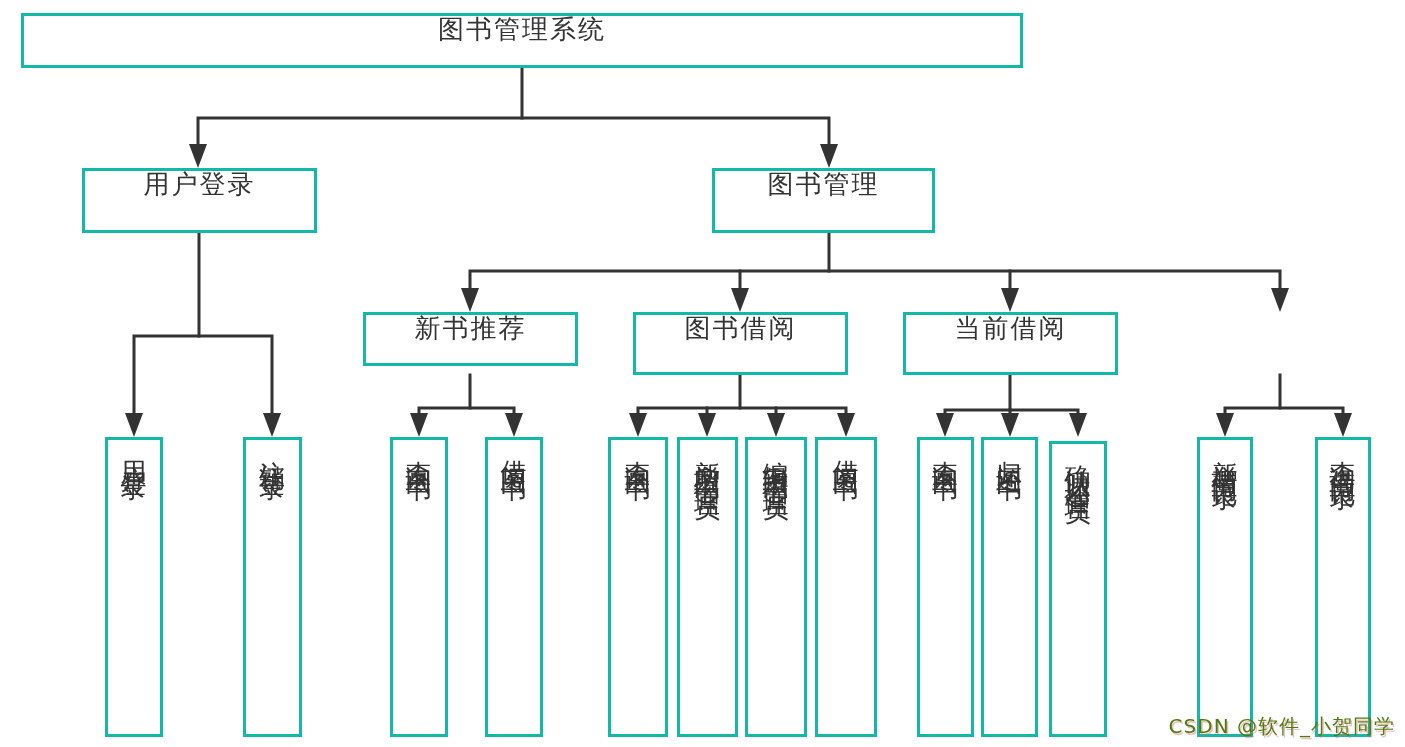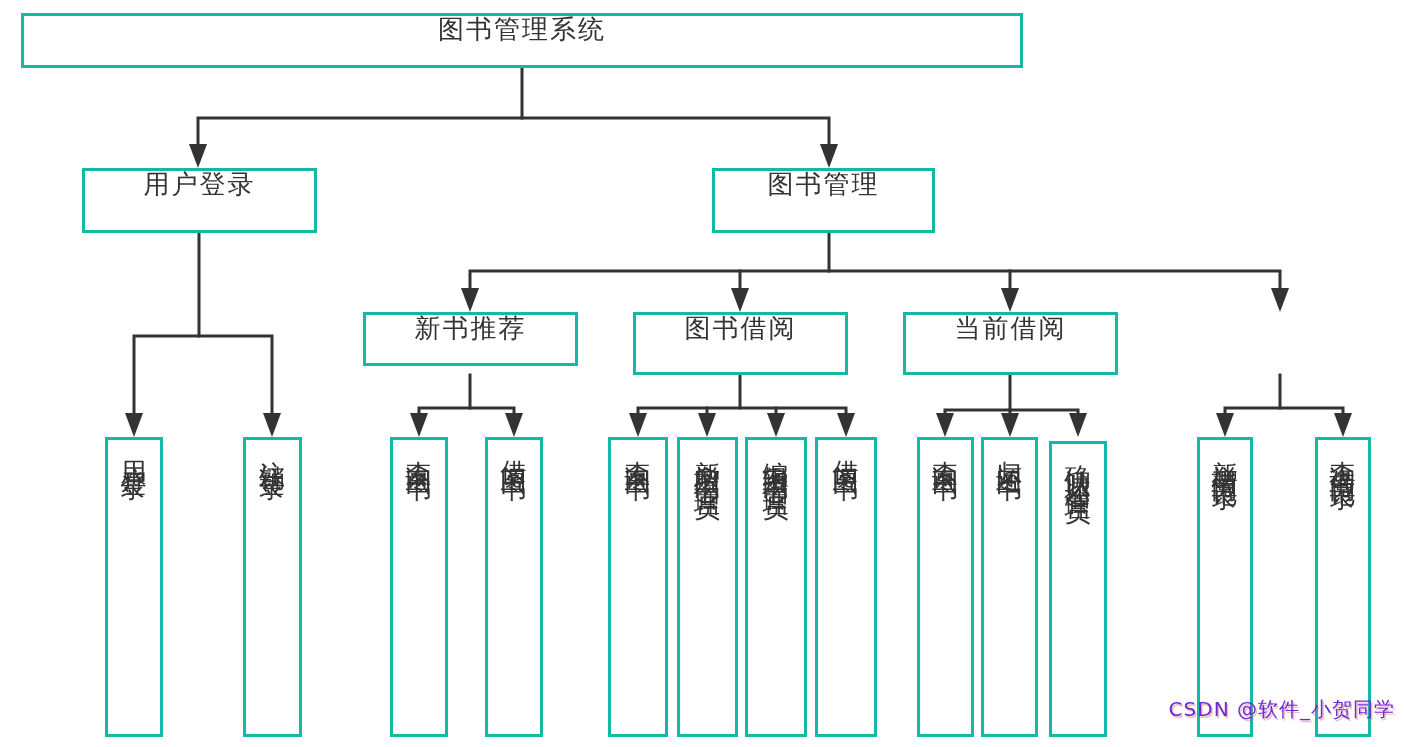--- a/index.html
+++ b/index.html
@@ -24,24 +24,24 @@
   }
   .hbox{white-space:nowrap;}
   .vbox span{
     writing-mode:vertical-rl;
     text-orientation:mixed;
     letter-spacing:5px;
     white-space:nowrap;
   }
   .watermark{
     position:absolute;
-    right:10px;bottom:24px;
+    right:10px;bottom:7px;
     font-size:20px;
     letter-spacing:1px;
-    color:#6d28d9;
+    color:#4d7c0f;
     text-shadow:1.5px 1.5px 0 rgba(216,108,108,0.45);
     white-space:nowrap;
   }
 </style>
 </head>
 <body>
 
 <div class="canvas">
 
   <svg class="connectors" viewBox="0 0 1405 747" fill="none" stroke="#333333" stroke-width="3" stroke-linecap="square">

